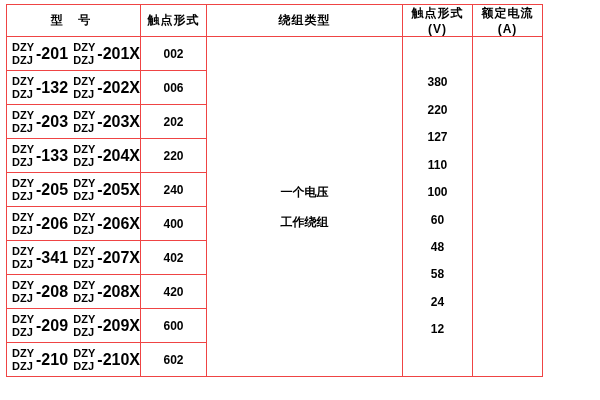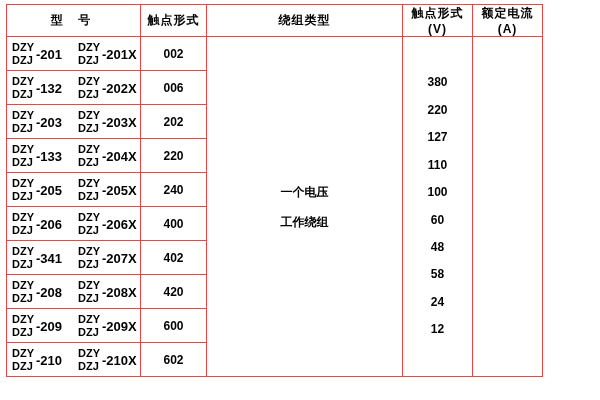--- a/index.html
+++ b/index.html
@@ -72,21 +72,21 @@
     align-items: center;
   }
   .mstack {
     display: flex;
     flex-direction: column;
     line-height: 13px;
     font-size: 11px;
     text-align: left;
   }
   .msuffix {
-    font-size: 13px;
+    font-size: 16px;
     padding-left: 2px;
     padding-top: 1px;
   }
   .mgap { width: 16px; }
   .contact-cell {
     font-size: 12px;
   }
   .winding-cell {
     font-size: 12.5px;
     line-height: 30px;

